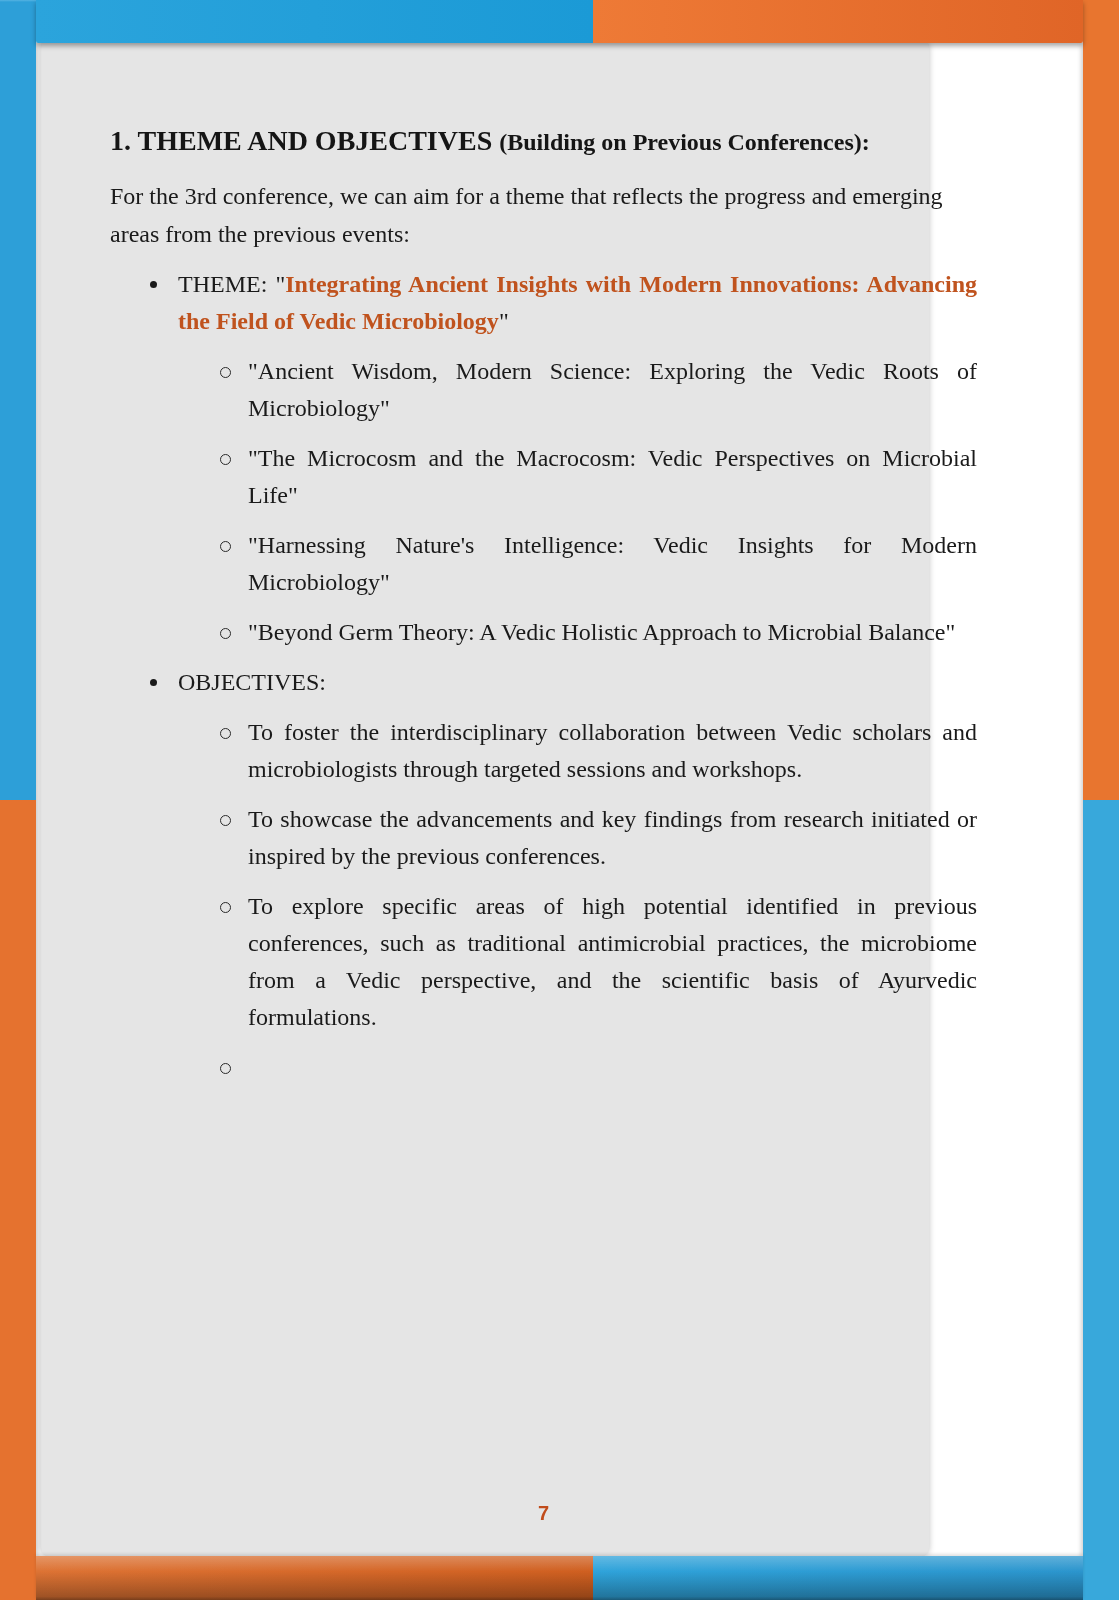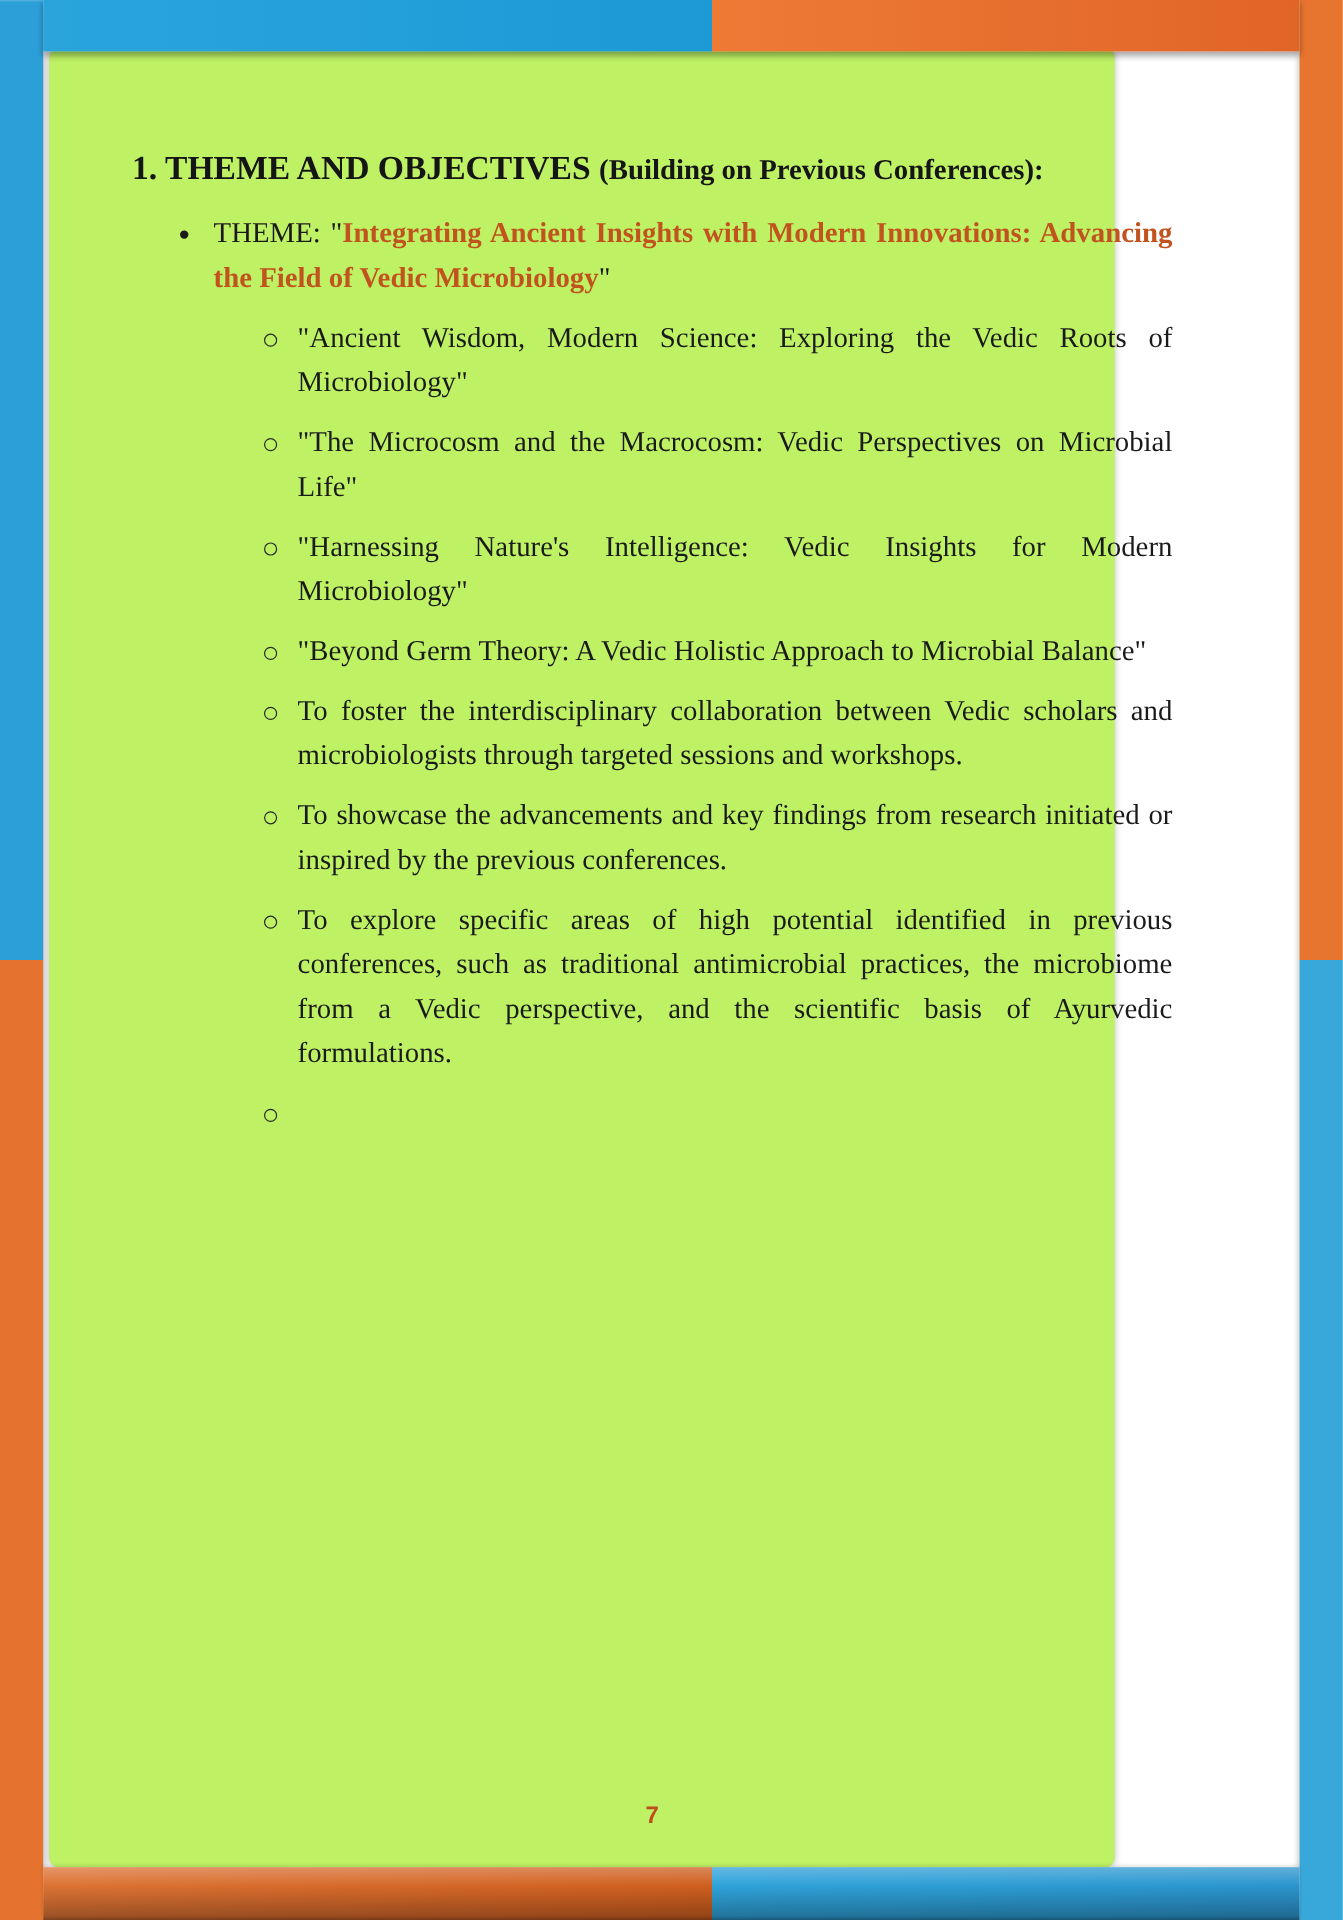--- a/index.html
+++ b/index.html
@@ -32,21 +32,21 @@
     background:
       linear-gradient(to bottom,rgba(255,255,255,.25),rgba(255,255,255,0) 35%,rgba(0,0,0,.28) 92%,rgba(0,0,0,.45) 100%),
       linear-gradient(to right,#dd7334 0,#cf5f20 557px,#2fa3da 557px,#2b95cd 100%);
     box-shadow:0 -2px 3px rgba(0,0,0,.12);
   }
 
   
   .panel {
     position:absolute; left:41px; top:40px;
     width:888px; height:1516px;
-    background:#bef264;
+    background:#e5e5e5;
     border-radius:8px;
     box-shadow:0 0 6px rgba(0,0,0,.25);
     z-index:2;
     box-sizing:border-box;
     padding:82px 0 0 69px;
   }
   .content { width:867px; }
 
   h1.title {
     margin:0 0 16px 0;
@@ -102,20 +102,21 @@
 <div class="bar bar-top"></div>
 <div class="bar bar-bottom"></div>
 
 <div class="panel">
   <div class="content">
 
     <h1 class="title">
       <span>1. THEME AND OBJECTIVES </span><span class="title-sub">(Building on Previous Conferences):</span>
     </h1>
 
+    <p class="intro">For the 3rd conference, we can aim for a theme that reflects the progress and emerging areas from the previous events:</p>
 
     <div class="li1">
       <span class="dot"></span>
       <span class="b">THEME: </span><span class="b">"</span><span class="accent">Integrating Ancient Insights with Modern Innovations: Advancing the Field of Vedic Microbiology</span><span class="b">"</span>
     </div>
 
     <div class="li2">
       <span class="circle"></span>
       <span>"Ancient Wisdom, Modern Science: Exploring the Vedic Roots of Microbiology"</span>
     </div>
@@ -125,20 +126,24 @@
     </div>
     <div class="li2">
       <span class="circle"></span>
       <span>"Harnessing Nature's Intelligence: Vedic Insights for Modern Microbiology"</span>
     </div>
     <div class="li2">
       <span class="circle"></span>
       <span>"Beyond Germ Theory: A Vedic Holistic Approach to Microbial Balance"</span>
     </div>
 
+    <div class="li1">
+      <span class="dot"></span>
+      <span class="b">OBJECTIVES:</span>
+    </div>
 
     <div class="li2">
       <span class="circle"></span>
       <span>To foster the interdisciplinary collaboration between Vedic scholars and microbiologists through targeted sessions and workshops.</span>
     </div>
     <div class="li2">
       <span class="circle"></span>
       <span>To showcase the advancements and key findings from research initiated or inspired by the previous conferences.</span>
     </div>
     <div class="li2">

